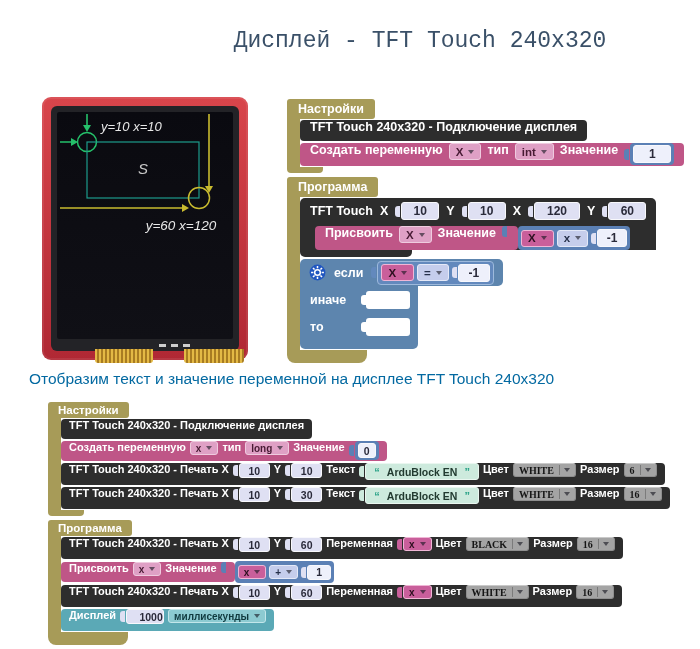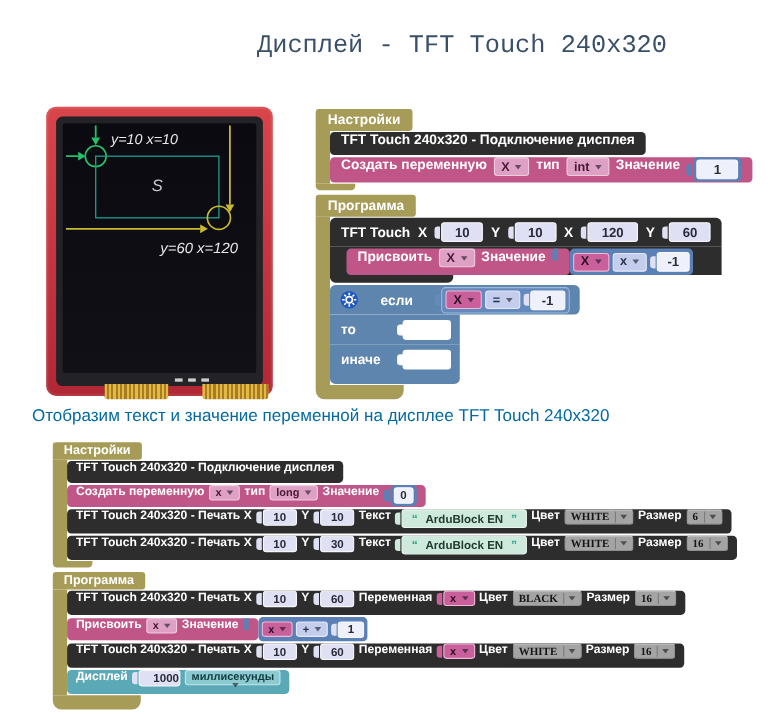--- a/index.html
+++ b/index.html
@@ -58,21 +58,21 @@
   .p2 .slot{min-width:31px;height:15px;font-size:10.5px;}
   .slot.wh{background:#eef0fb;}
 
   .chip{border-radius:3px;display:inline-flex;align-items:center;font-weight:700;box-sizing:border-box;}
   .p1 .chip{padding:1px 6px;font-size:11.5px;height:17px;}
   .p2 .chip{padding:0 5px;font-size:10px;height:14px;}
   .chip-pl{background:#dfa0c5;border:1px solid #efcbdf;color:#471a33;}
   .chip-ps{background:#c95f9b;border:1.5px solid #f0b6d6;color:#2c0f1f;}
   .chip-lv{background:#c5cdec;border:1px solid #e4e9f8;color:#26304a;}
   .chip-gr{background:#a4a4a4;border:1px solid #8f8f8f;border-top-color:#c9c9c9;color:#151515;font-family:Liberation Serif, serif;}
-  .chip-tl{background:#8ccad1;border:1px solid #c2e6ea;color:#103a3f;flex-direction:column;}
+  .chip-tl{background:#8ccad1;border:1px solid #c2e6ea;color:#103a3f;}
   .tri{width:0;height:0;border-left:3.5px solid transparent;border-right:3.5px solid transparent;
        border-top:4px solid rgba(20,20,30,.6);margin-left:5px;flex:none;}
   .dd-sep{border-left:1px solid rgba(0,0,0,.25);height:10px;margin-left:5px;padding-left:4px;
           display:inline-flex;align-items:center;}
   .dd-sep .tri{margin-left:0;}
 
   .mint{background:#cdeadd;border:1px solid #eaf7f0;border-radius:3px;color:#223a30;font-weight:700;
         display:inline-flex;align-items:center;gap:7px;padding:0 8px;height:15px;font-size:10.5px;}
   .q{color:#27a186;font-size:11px;font-weight:700;}
 
@@ -83,21 +83,21 @@
   .dark-wrap{display:inline-flex;flex-direction:column;align-items:stretch;}
   .dw-row1{background:#2d2d2d;border-radius:5px 5px 0 0;height:26px;display:flex;
            align-items:center;gap:7px;padding:0 10px;color:#fff;font-weight:700;font-size:12.5px;}
   .dw-row2{background:#2d2d2d;padding:2px 2px 0 15px;display:flex;align-items:flex-start;}
   .dw-row2 .pink{border-radius:4px;}
   .dark-tail{background:#2d2d2d;width:112px;height:7px;border-radius:0 0 5px 5px;align-self:flex-start;}
 
   
   .if-wrap{display:inline-flex;flex-direction:column;align-items:flex-start;}
   .if-row1{background:#5d85ae;border-radius:5px 5px 5px 0;height:27px;display:flex;
-           align-items:center;gap:20px;padding:0 9px;color:#fff;font-weight:700;font-size:12.5px;}
+           align-items:center;gap:8px;padding:0 9px;color:#fff;font-weight:700;font-size:12.5px;}
   .if-row23{background:#5d85ae;width:118px;height:27px;display:flex;align-items:center;
             padding-left:10px;box-sizing:border-box;color:#fff;font-weight:700;font-size:12.5px;}
   .if-tail{background:#5d85ae;width:118px;height:9px;border-radius:0 0 5px 5px;}
   .cond{background:#6389bd;border:1px solid #9db9dc;border-radius:4px;padding:2px 3px;
         display:inline-flex;align-items:center;gap:3px;}
   .socket{position:relative;background:#fff;border-radius:3px;width:44px;height:18px;
           margin-left:auto;margin-right:8px;}
   .socket::before{content:"";position:absolute;left:-5px;top:4px;width:6px;height:10px;
                   background:#fff;border-radius:3px 0 0 3px;}
   .gear{width:17px;height:17px;flex:none;}
@@ -253,25 +253,25 @@
                 <span class="tri"></span>
               </span>
               <span class="socketed">
                   <span class="nub nub-lav"></span>
                 <span class="slot wh" style="min-width:32px;">-1</span>
                 </span>
             </span>
           </span>
         </div>
         <div class="if-row23">
+          <span>иначе</span>
+          <span class="socket"></span>
+        </div>
+        <div class="if-row23">
           <span>то</span>
-          <span class="socket"></span>
-        </div>
-        <div class="if-row23">
-          <span>иначе</span>
           <span class="socket"></span>
         </div>
         <div class="if-tail"></div>
       </div>
 
     </div>
     <div class="ct-foot foot-lg"></div>
   </div>
 
   <div class="caption">Отобразим текст и значение переменной на дисплее TFT Touch 240x320</div>

